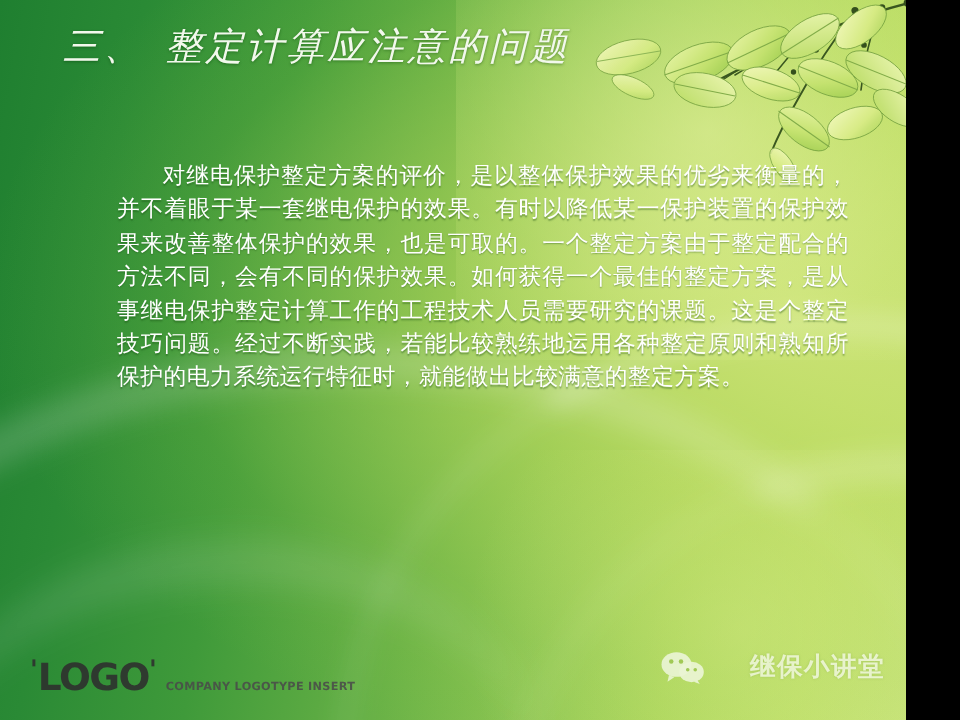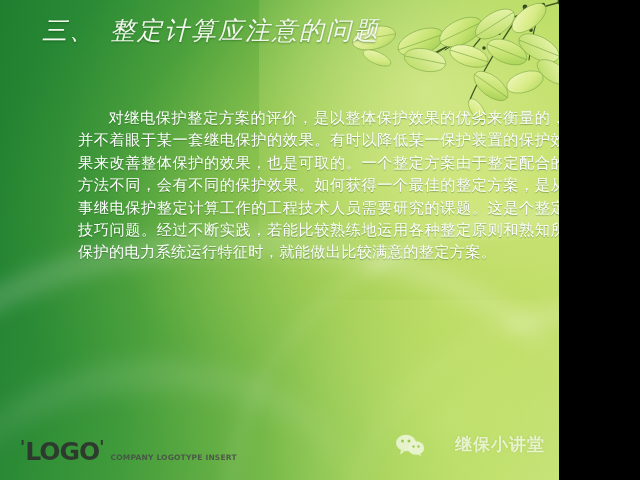--- a/index.html
+++ b/index.html
@@ -2,21 +2,21 @@
 <html><head>
 <meta charset="utf-8">
 <style>
   html, body {
     margin: 0;
     padding: 0;
     background: #000;
   }
   #slide {
     position: relative;
-    width: 559px;
+    width: 604px;
     height: 480px;
     overflow: hidden;
     font-family: "Liberation Serif", "DejaVu Serif", serif;
     
     background:
       radial-gradient(ellipse 120% 90% at 88% 42%, rgba(205,227,120,0.95) 0%, rgba(186,217,92,0.55) 32%, rgba(150,200,70,0.15) 58%, rgba(0,0,0,0) 75%),
       linear-gradient(100deg,
         #1f7f30 0%,
         #2a8a35 14%,
         #3f9a3a 30%,

